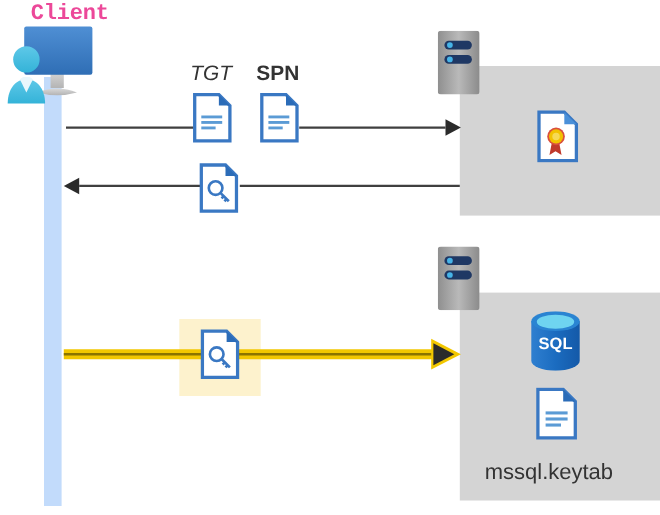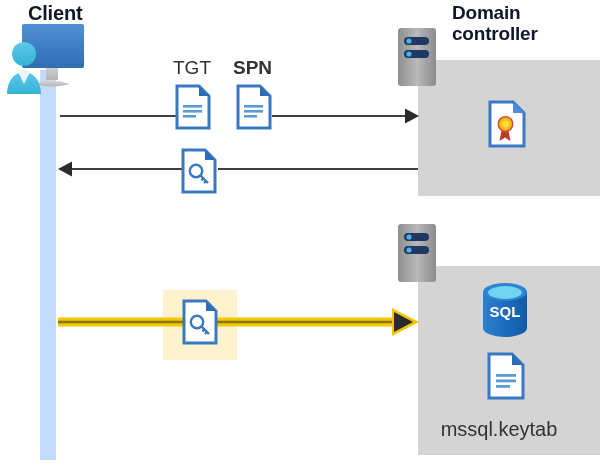--- a/index.html
+++ b/index.html
@@ -27,22 +27,23 @@
     position: absolute;
     background: #d4d4d4;
   }
   #dc-panel  { left: 418px; top: 60px;  width: 182px; height: 136px; }
   #lnx-panel { left: 418px; top: 266px; width: 182px; height: 189px; }
 
   
   .title {
     position: absolute;
     font-weight: bold;
-    color: #0f172a;
+    color: #ec4899;
     line-height: 1.12;
+    font-family: Liberation Mono, monospace;
   }
   #client-title { left: 28px; top: 2px;  font-size: 20px; letter-spacing: -0.2px;}
   #dc-title     { left: 452px; top: 2px;  font-size: 19px; letter-spacing: -0.2px; }
   #lnx-title    { left: 452px; top: 226px; font-size: 19px; letter-spacing: -0.2px; }
 
   
   #lifeline {
     position: absolute;
     left: 40px;
     top: 70px;
@@ -91,21 +92,21 @@
     font-size: 20px;
     color: #333333;
   }
 
   
   .flowlabel {
     position: absolute;
     font-size: 19px;
     color: #333333;
   }
-  #label-tgt { left: 173px; top: 57px; }
+  #label-tgt { left: 173px; top: 57px; font-style: italic; }
   #label-spn { left: 233px; top: 57px; font-weight: bold; }
 
   
   #highlight-box {
     position: absolute;
     left: 163px;
     top: 290px;
     width: 74px;
     height: 70px;
     background: #fdf2cd;
@@ -270,24 +271,20 @@
   <svg class="doc-icon" id="doc-keytab" viewBox="0 0 38 48">
     <path d="M2 2 h23 l11 11 v33 h-34 z" fill="#ffffff" stroke="#3a78c3" stroke-width="3"></path>
     <path d="M25 2 l11 11 h-11 z" fill="#2b6cb8"></path>
     <rect x="9" y="22" width="20" height="2.8" fill="#5b9bd5"></rect>
     <rect x="9" y="27.5" width="20" height="2.8" fill="#5b9bd5"></rect>
     <rect x="9" y="33" width="14" height="2.8" fill="#5b9bd5"></rect>
   </svg>
 
   <div class="title" id="client-title">Client</div>
 
-  <div class="title" id="dc-title">
-    <div>Domain</div>
-    <div>controller</div>
-  </div>
 
 
   <div class="flowlabel" id="label-tgt">TGT</div>
 
   <div class="flowlabel" id="label-spn">SPN</div>
 
   <div id="keytab-label">mssql.keytab</div>
 
 </div>
 

